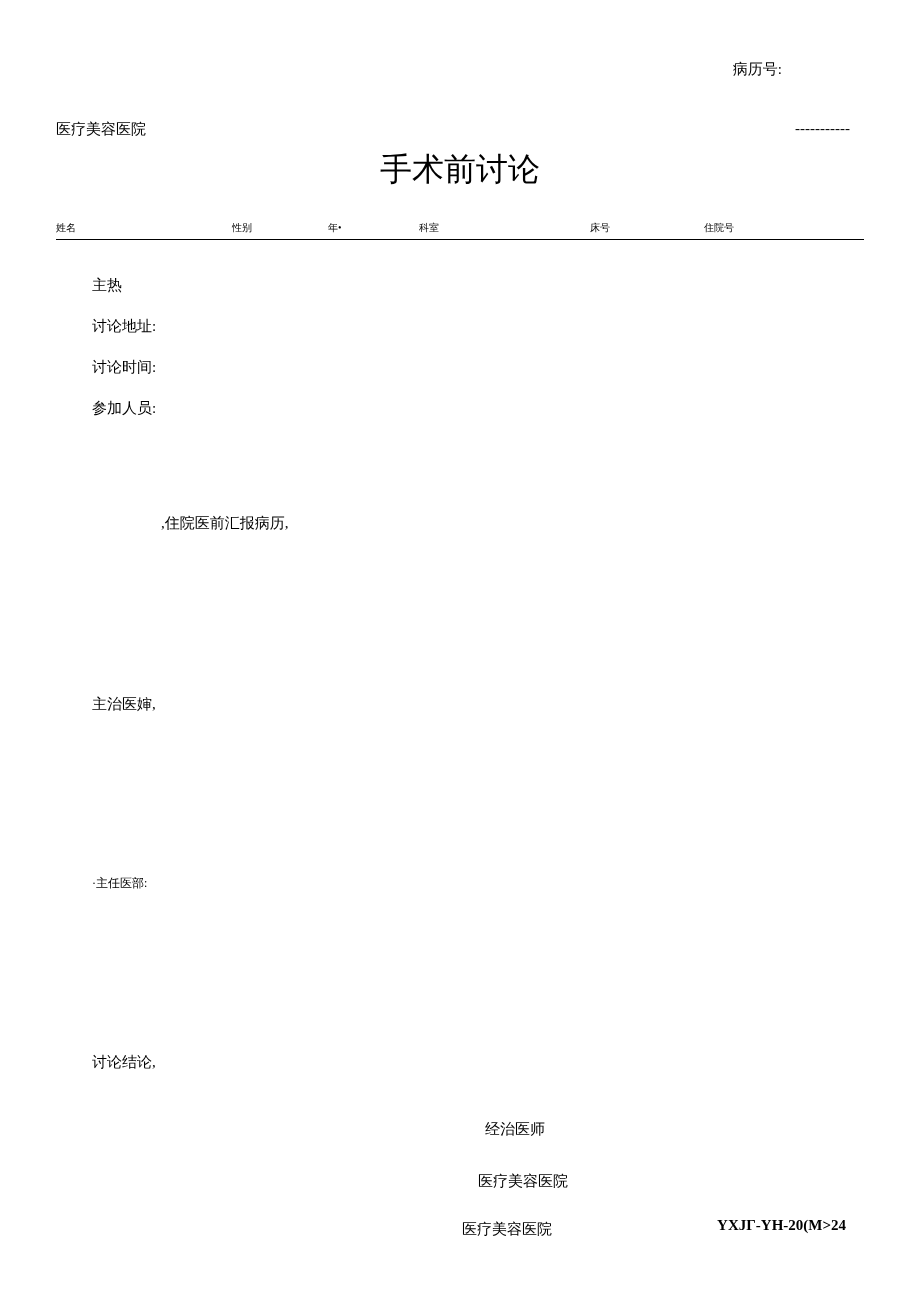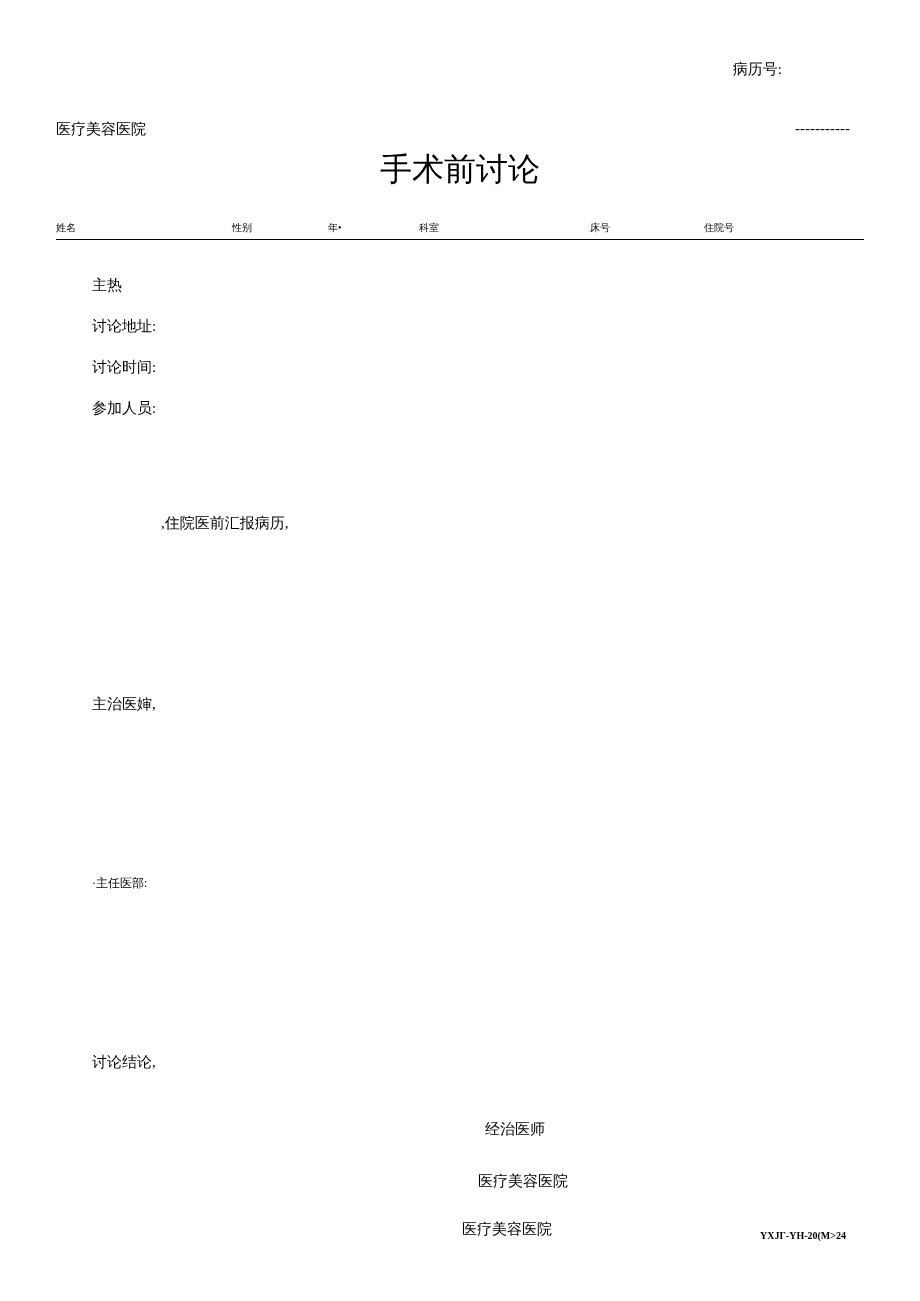--- a/index.html
+++ b/index.html
@@ -111,24 +111,23 @@
     .footer-hospital {
       position: absolute;
       top: 1220px;
       left: 462px;
       font-size: 15px;
     }
     .footer-code {
       position: absolute;
       top: 1217px;
       right: 74px;
-      font-size: 10px;
+      font-size: 15px;
       font-weight: bold;
       font-family: "Times New Roman", serif;
-      margin-top: 13px;
     }
   </style>
 </head>
 <body>
 
 <div class="record-no-label">病历号:</div>
 
 <div class="hospital-name-top">医疗美容医院</div>
 
 <div class="dashed-line">-----------</div>

